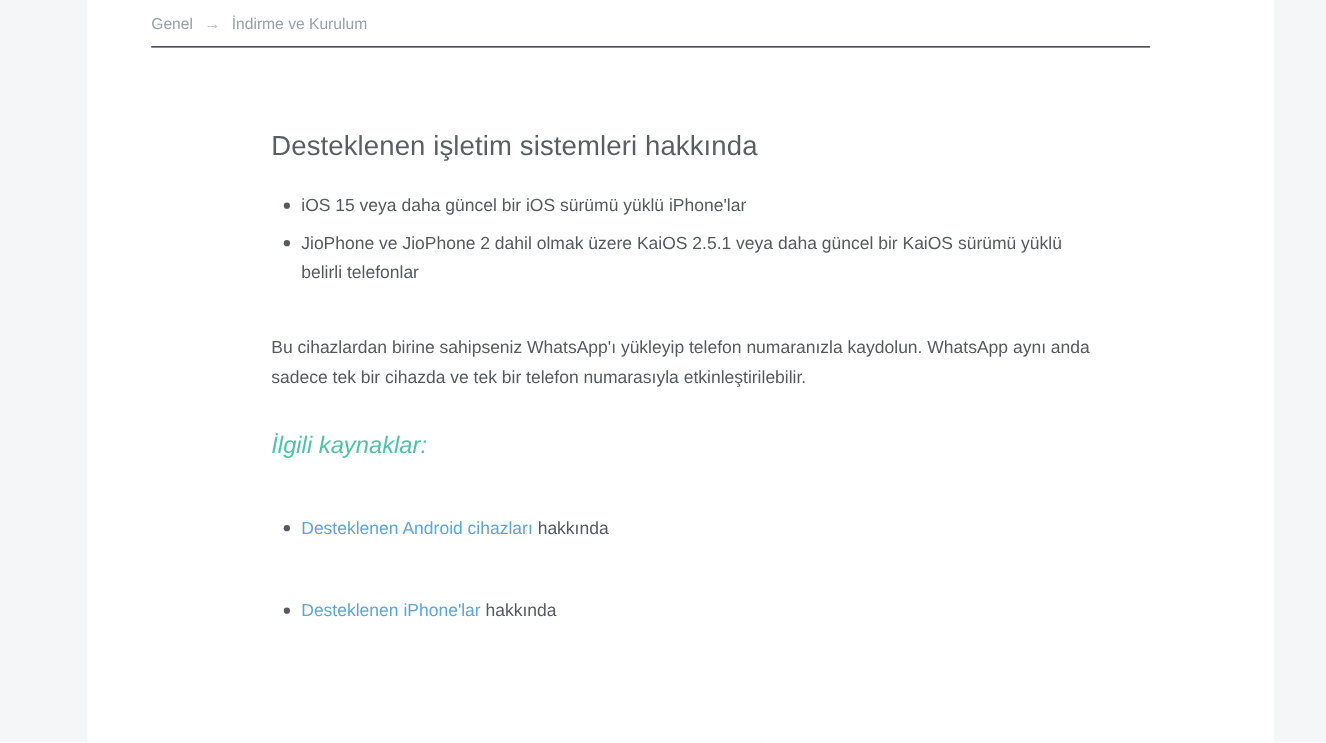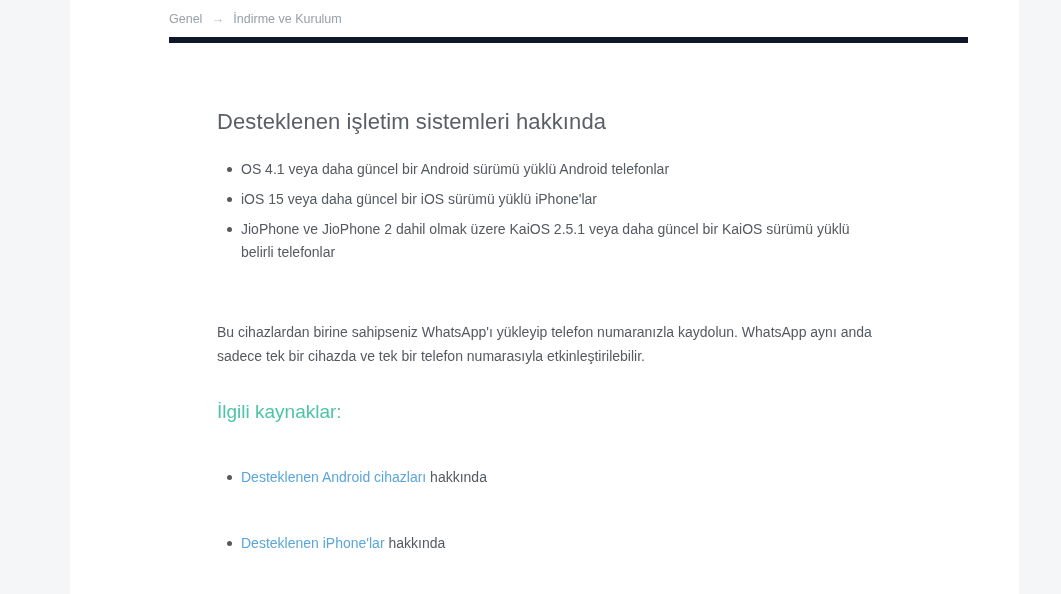--- a/index.html
+++ b/index.html
@@ -14,24 +14,24 @@
     background: #f5f6f7;
   }
   .content-panel {
     position: absolute;
     left: 70px; top: 0;
     width: 949px; height: 594px;
     background: #ffffff;
   }
   
   .breadcrumb {
-    margin-left: 99px;
+    margin-left: 51px;
     width: 799px;
     padding: 11px 0 11px 0;
-    border-bottom: 6px solid #0f172a;
+    border-bottom: 1px solid #0f172a;
     font-size: 12.5px;
     color: #9aa0a5;
     display: flex;
     align-items: center;
     gap: 9px;
   }
   .breadcrumb a {
     color: #9aa0a5;
     text-decoration: none;
     cursor: pointer;
@@ -72,26 +72,27 @@
     color: #555a5f;
   }
   .article ul li::before {
     content: "";
     position: absolute;
     left: 10px; top: 9px;
     width: 5px; height: 5px;
     border-radius: 50%;
     background: #555a5f;
   }
-  .article p.gap-large { margin-top: 56px; }
+  .article p.gap-large { margin-top: 36px; }
   .related-heading {
     margin-top: 33px;
     font-size: 19px;
     font-weight: 400;
     color: #4ec3a9;
+    font-style: italic;
   }
   .related-list { margin-top: 22px; }
   .related-list li { margin-bottom: 6px; margin-top: 43px; }
   .related-list a {
     color: #5aa6da;
     text-decoration: none;
     cursor: pointer;
   }
 </style>
 </head>
@@ -105,21 +106,20 @@
       <span class="arrow">→</span>
       <span>İndirme ve Kurulum</span>
     </nav>
 
     <article class="article">
 
       <h1>Desteklenen işletim sistemleri hakkında</h1>
 
 
       <ul>
-        <li>OS 4.1 veya daha güncel bir Android sürümü yüklü Android telefonlar</li>
         <li>iOS 15 veya daha güncel bir iOS sürümü yüklü iPhone'lar</li>
         <li>JioPhone ve JioPhone 2 dahil olmak üzere KaiOS 2.5.1 veya daha güncel bir KaiOS sürümü yüklü belirli telefonlar</li>
       </ul>
 
       <p class="body-text gap-large">Bu cihazlardan birine sahipseniz WhatsApp'ı yükleyip telefon numaranızla kaydolun. WhatsApp aynı anda sadece tek bir cihazda ve tek bir telefon numarasıyla etkinleştirilebilir.</p>
 
 
       <h2 class="related-heading">İlgili kaynaklar:</h2>
 
       <ul class="related-list">

